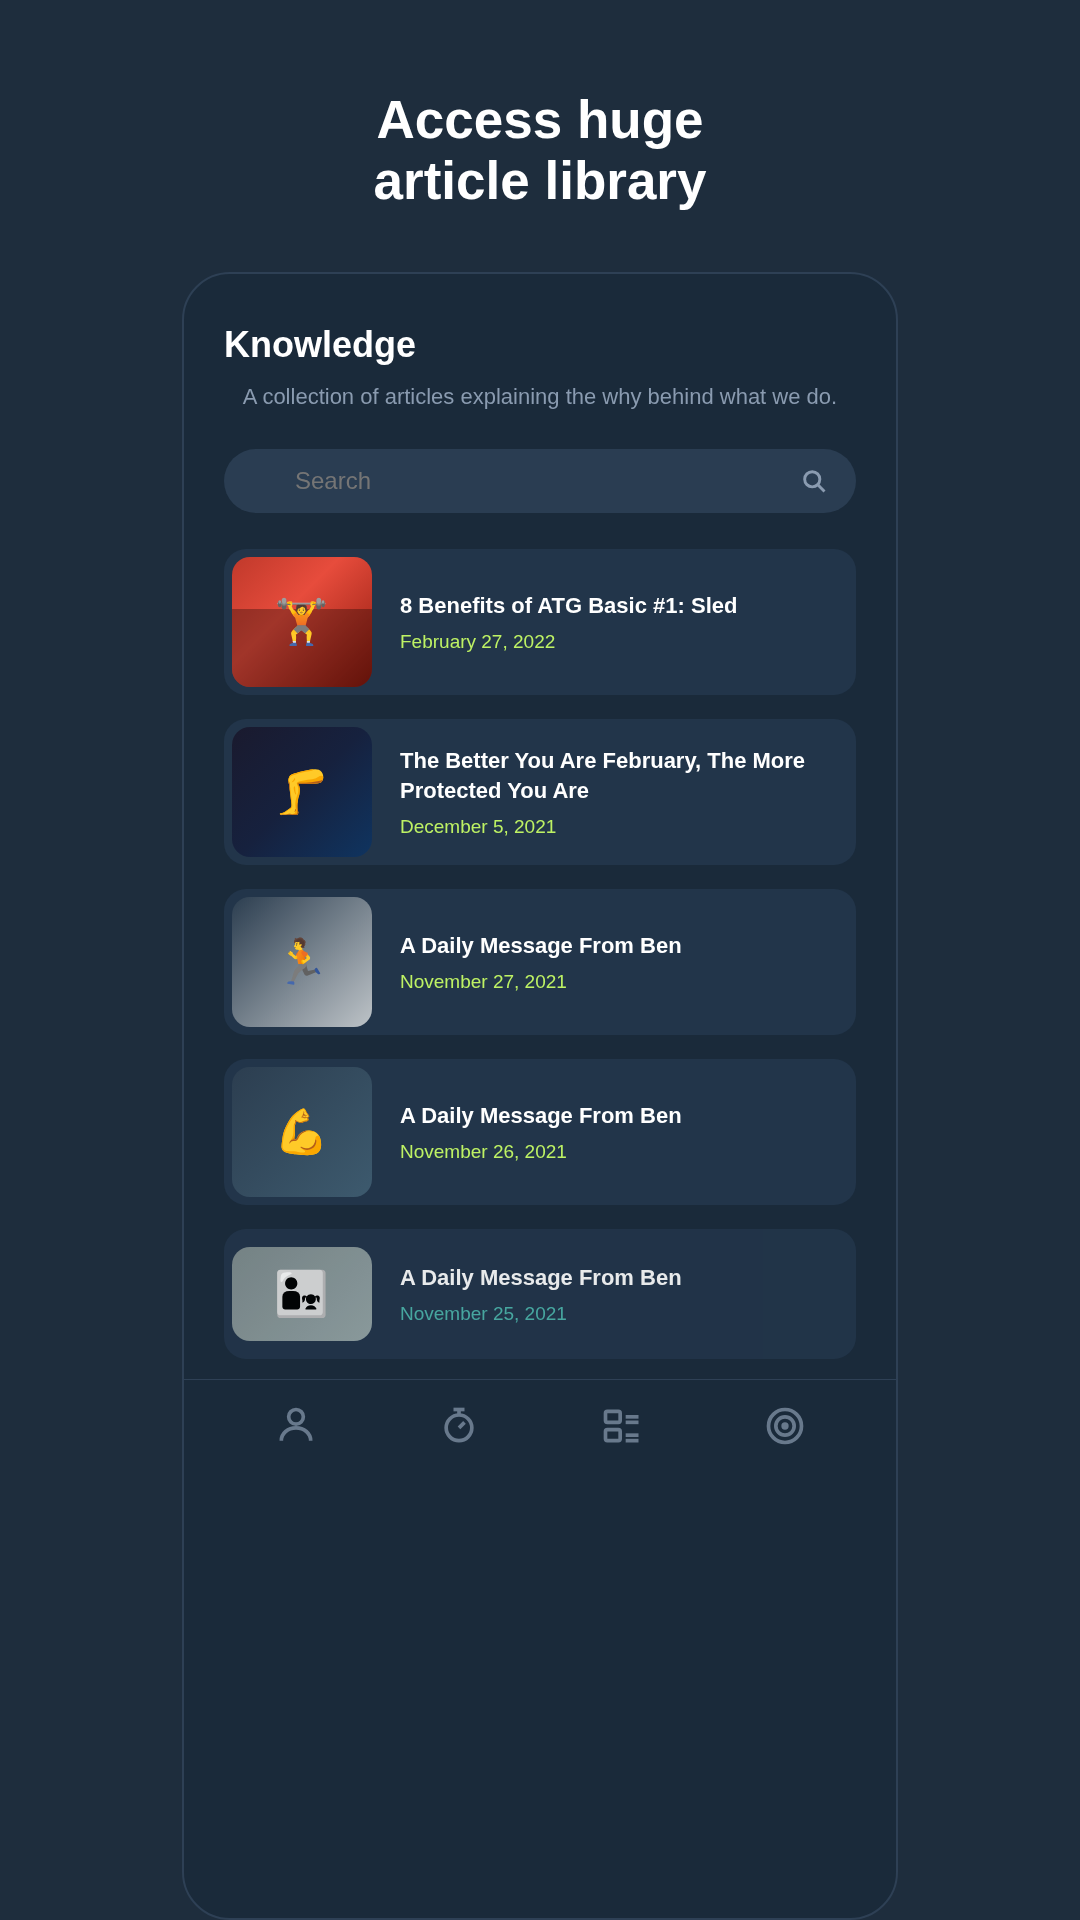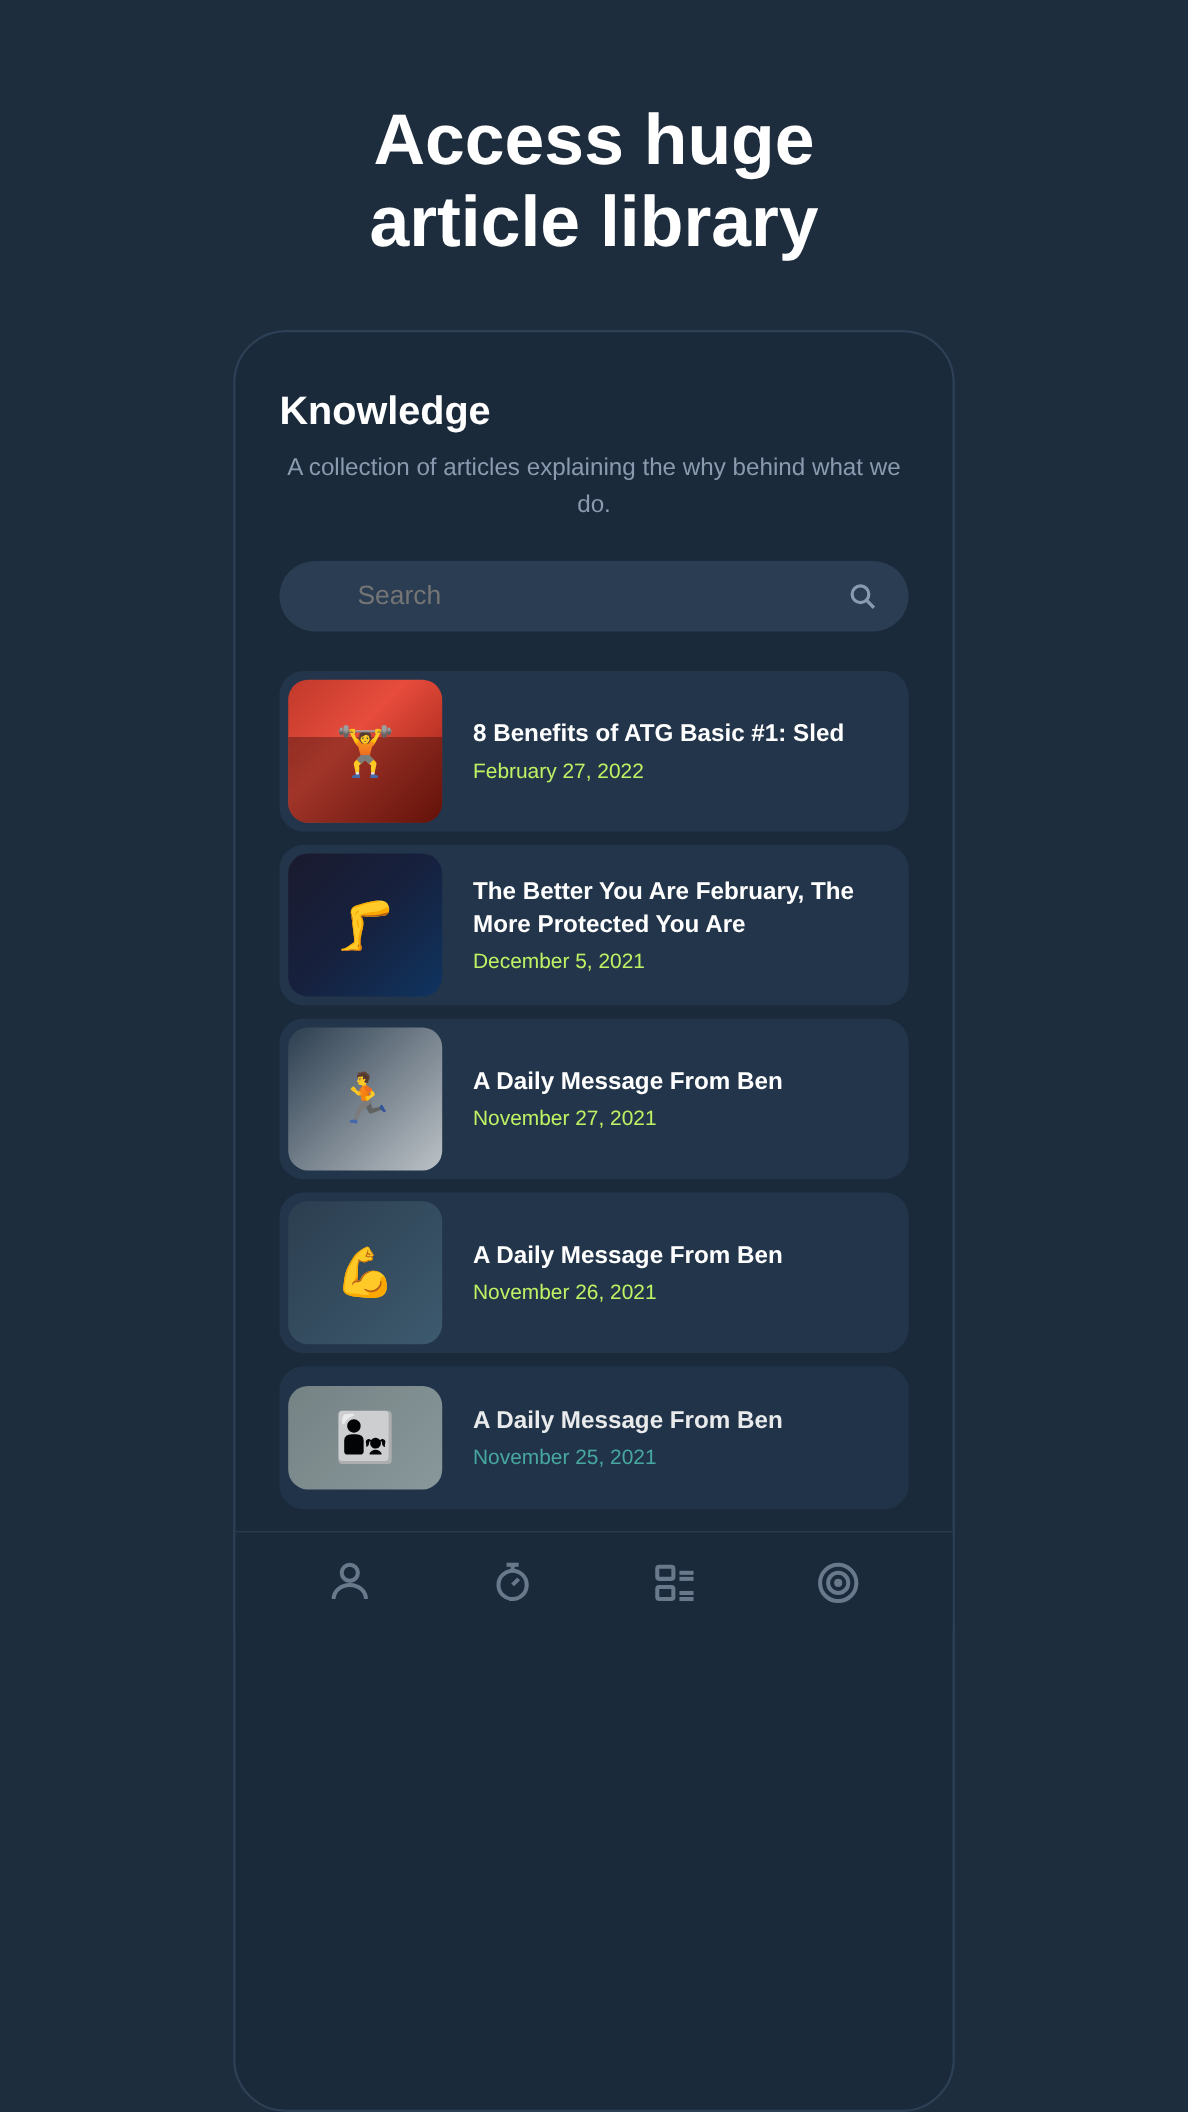--- a/index.html
+++ b/index.html
@@ -10,30 +10,30 @@
       min-height: 1920px;
       background-color: #1e2d3d;
       font-family: -apple-system, BlinkMacSystemFont, 'Segoe UI', sans-serif;
       display: flex;
       flex-direction: column;
       align-items: center;
     }
 
     .page-title {
       color: #ffffff;
-      font-size: 65px;
+      font-size: 53px;
       font-weight: 900;
       text-align: center;
       line-height: 1.15;
       padding: 90px 80px 60px;
       max-width: 900px;
     }
 
     .phone-frame {
-      width: 656px;
+      width: 716px;
       background-color: #1a2a3a;
       border-radius: 48px;
       border: 2.5px solid #2e4055;
       overflow: hidden;
       padding: 0 0 20px 0;
       flex: 1;
     }
 
     .phone-inner {
       padding: 50px 40px 0;
@@ -78,21 +78,21 @@
       width: 28px;
       height: 28px;
       fill: none;
       stroke: #8a9bb0;
       stroke-width: 2.5;
     }
 
     .articles-list {
       display: flex;
       flex-direction: column;
-      gap: 12px;
+      gap: 24px;
     }
 
     .article-card {
       background-color: #22354a;
       border-radius: 22px;
       display: flex;
       align-items: center;
       overflow: hidden;
       cursor: pointer;
       min-height: 130px;

